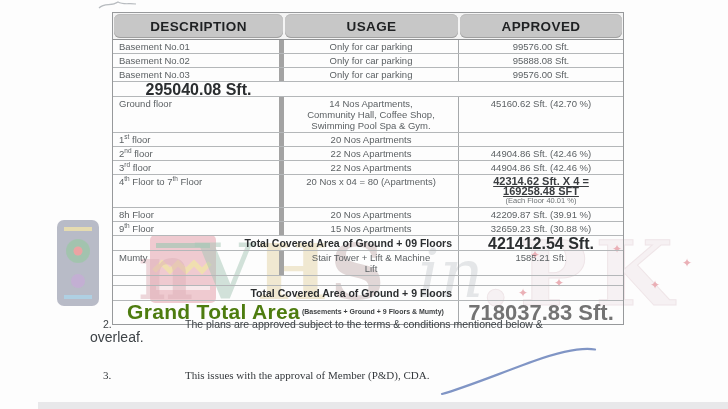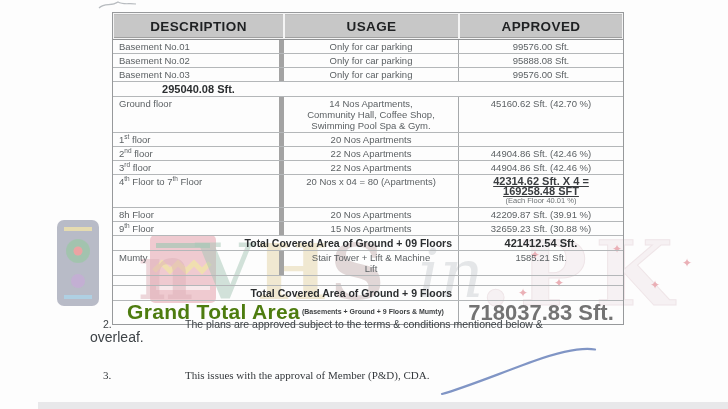--- a/index.html
+++ b/index.html
@@ -12,31 +12,32 @@
   
   .approval-table{
     position:absolute;left:112px;top:12px;width:510px;z-index:2;
     border:1px solid #97999b;background:transparent;color:#5c6164;
   }
   .thead{display:grid;grid-template-columns:171px 175px 1fr;background:#f4f4f4;border-bottom:1px solid #909294;}
   .hcell{
     margin:1px;background:#c7c7c7;text-align:center;font-weight:bold;font-size:13.5px;
     padding:5px 0 4px;color:#1f2123;letter-spacing:.4px;
     box-shadow:inset 0 -1px 0 #a0a0a0, inset 0 1px 0 #bcbcbc;
+    border-radius:6px;
   }
   .trow{display:grid;grid-template-columns:171px 175px 1fr;border-bottom:1px solid #b4b7b9;font-size:9.5px;line-height:11px;}
   .trow:last-child{border-bottom:none;}
   .cell{padding:1px 3px;}
   .cell.desc{border-right:5px solid #a3a3a3;padding-left:6px;text-align:left;}
   .cell.usage{border-right:1px solid #a6a9ab;text-align:center;}
   .cell.appr{text-align:center;}
   .cell.merged{grid-column:span 2;border-right:1px solid #a6a9ab;}
   sup{font-size:6.5px;line-height:0;}
   .total .merged{text-align:right;font-weight:bold;color:#2b2e30;font-size:10.5px;padding-right:6px;padding-top:2px;}
-  .total .appr{font-weight:bold;color:#2b2e30;font-size:11px;padding-top:2px;}
+  .total .appr{font-weight:bold;color:#2b2e30;font-size:16px;padding-top:2px;}
   .spacer .cell{height:7px;}
   .bu{font-weight:bold;text-decoration:underline;font-size:11px;color:#3a3d40;line-height:10px;}
   .small{font-size:7.5px;color:#6b7073;line-height:10px;}
   .grand .merged{text-align:center;padding:4px 0 7px;}
   .gbig{font-size:21px;font-weight:bold;color:#4d7c0f;letter-spacing:.3px;vertical-align:middle;}
   .gsub{font-size:7px;font-weight:bold;color:#3c3f41;vertical-align:middle;}
   .grand .appr{display:flex;align-items:center;justify-content:center;font-size:22px;font-weight:bold;color:#737373;}
   
   .notes{position:absolute;left:90px;top:318px;width:570px;z-index:3;color:#3e4347;}
   .note-line{display:flex;font-size:10.5px;line-height:13px;}

